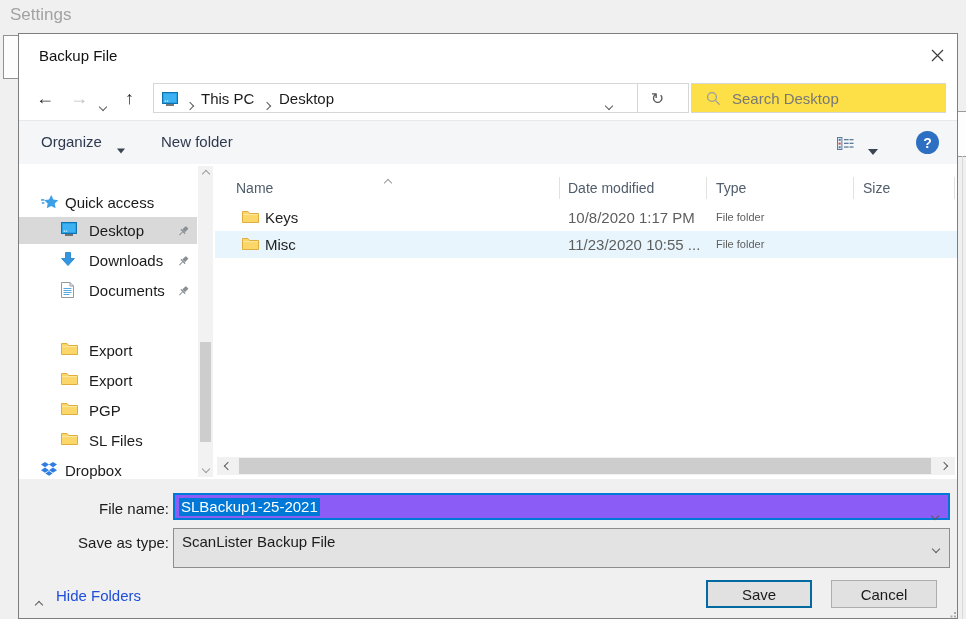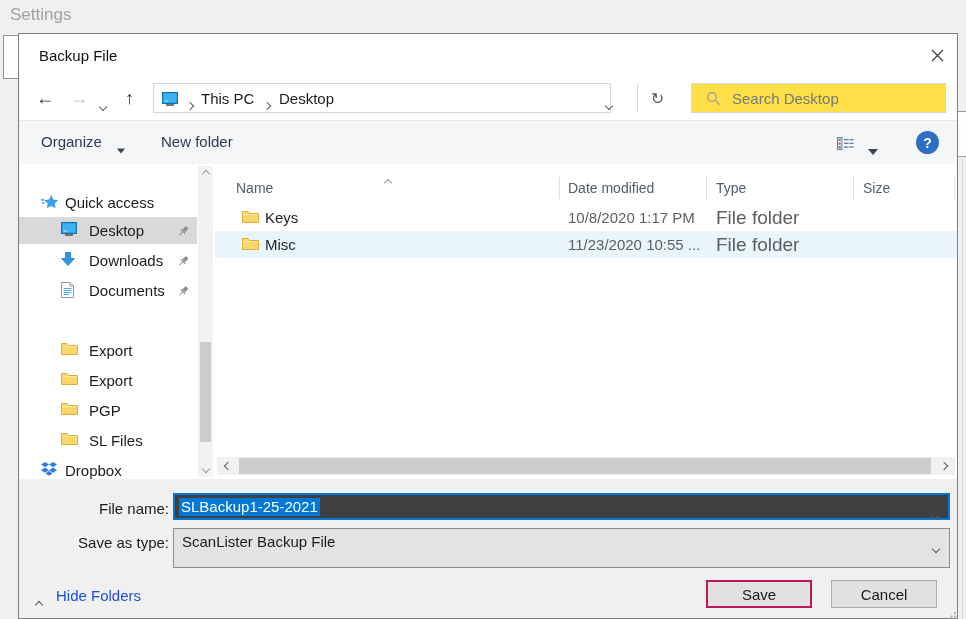--- a/index.html
+++ b/index.html
@@ -19,21 +19,21 @@
   .close-btn{left:903px;top:10px;width:30px;height:26px;display:flex;align-items:center;justify-content:center;cursor:pointer;}
 
   
   .nav{left:0;top:42px;width:938px;height:44px;background:#fff;}
   .glyph{line-height:1;font-size:18px;color:#2e2e2e;}
   .glyph.disabled{color:#c3c3c3;}
   .nav-back{left:17px;top:13px;}
   .nav-fwd{left:51px;top:13px;}
   .nav-chev{left:81px;top:20px;}
   .nav-up{left:106px;top:13px;}
-  .address{left:134px;top:7px;width:458px;height:30px;border:1px solid #d6d6d6;background:#fff;box-sizing:border-box;}
+  .address{left:134px;top:7px;width:536px;height:30px;border:1px solid #d6d6d6;background:#fff;box-sizing:border-box;}
   .crumb-icon{left:8px;top:8px;}
   .crumb-sep1{left:33px;top:11px;}
   .crumb-this-pc{left:47px;top:6px;font-size:15px;color:#1b1b1b;}
   .crumb-sep2{left:110px;top:11px;}
   .crumb-desktop{left:125px;top:6px;font-size:15px;color:#1b1b1b;}
   .addr-chev{left:452px;top:11px;}
   .addr-div{left:483px;top:0;width:1px;height:28px;background:#d6d6d6;}
   .refresh-btn{left:484px;top:0;width:39px;height:28px;display:flex;align-items:center;justify-content:center;
                font-size:16px;color:#5a5a5a;cursor:pointer;}
   .search{left:672px;top:7px;width:255px;height:30px;border:1px solid #d6d6d6;background:#fde047;box-sizing:border-box;}
@@ -77,41 +77,41 @@
 
   .filelist{left:196px;top:0;width:742px;height:315px;}
   .col-label{top:11px;font-size:14px;color:#505d6b;white-space:nowrap;cursor:pointer;}
   .col-sep{top:8px;width:1px;height:22px;background:#e2e2e2;}
   .sort-chev{left:170px;top:3px;}
   .file-row{left:0;width:742px;height:27px;cursor:pointer;}
   .file-row.hl{background:#e9f5fd;}
   .r-icon{left:27px;top:6px;}
   .r-name{left:50px;top:0;line-height:27px;font-size:15px;color:#1f1f1f;}
   .r-date{left:353px;top:0;line-height:27px;font-size:15px;color:#5e5e5e;white-space:nowrap;}
-  .r-type{left:501px;top:0;line-height:27px;font-size:19px;color:#5e5e5e;}
+  .r-type{left:501px;top:0;line-height:27px;font-size:11px;color:#5e5e5e;}
 
   .hscroll{left:2px;top:293px;width:738px;height:18px;background:#f1f1f1;}
   .hs-arrow{top:0;width:18px;height:18px;display:flex;align-items:center;justify-content:center;cursor:pointer;}
   .hthumb{left:22px;top:1px;width:692px;height:16px;background:#cdcdcd;cursor:pointer;}
 
   
   .bottom{left:0;top:445px;width:938px;height:139px;background:#f0f0f0;}
   .fld-label{width:148px;text-align:right;font-size:15px;color:#1b1b1b;}
   .fn-label{left:2px;top:21px;}
   .st-label{left:2px;top:55px;text-align:right;}
-  .fn-input{left:154px;top:14px;width:777px;height:27px;background:#404040;border:2px solid #0078d7;box-sizing:border-box;cursor:text;}
+  .fn-input{left:154px;top:14px;width:777px;height:27px;background:#8b5cf6;border:2px solid #0078d7;box-sizing:border-box;cursor:text;}
   .fn-sel{left:4px;top:3px;font-size:15px;background:#0078d7;color:#fff;padding:0 2px;line-height:18px;}
   .cb-chev{right:10px;top:10px;}
   .st-combo{left:154px;top:49px;width:777px;height:40px;background:#e3e3e3;border:1px solid #8d8d8d;box-sizing:border-box;cursor:pointer;}
   .st-value{left:8px;top:4px;font-size:15px;color:#1b1b1b;}
   .hide-chev{left:17px;top:115px;}
   .hide-label{left:37px;top:108px;font-size:15px;color:#1d4ed8;cursor:pointer;}
   .btn{top:101px;width:106px;height:28px;display:flex;align-items:center;justify-content:center;
        font-size:15px;color:#1a1a1a;background:#e1e1e1;box-sizing:border-box;cursor:pointer;}
-  .btn-save{left:687px;border:2px solid #be185d;}
+  .btn-save{left:687px;border:2px solid #0369a1;}
   .btn-cancel{left:812px;border:1px solid #adadad;}
   .grip{left:928px;top:128px;}
 </style>
 </head>
 <body>
 
 <div id="screen">
 
   <div class="abs settings-title">Settings</div>
   <div class="abs frag-left"></div>

